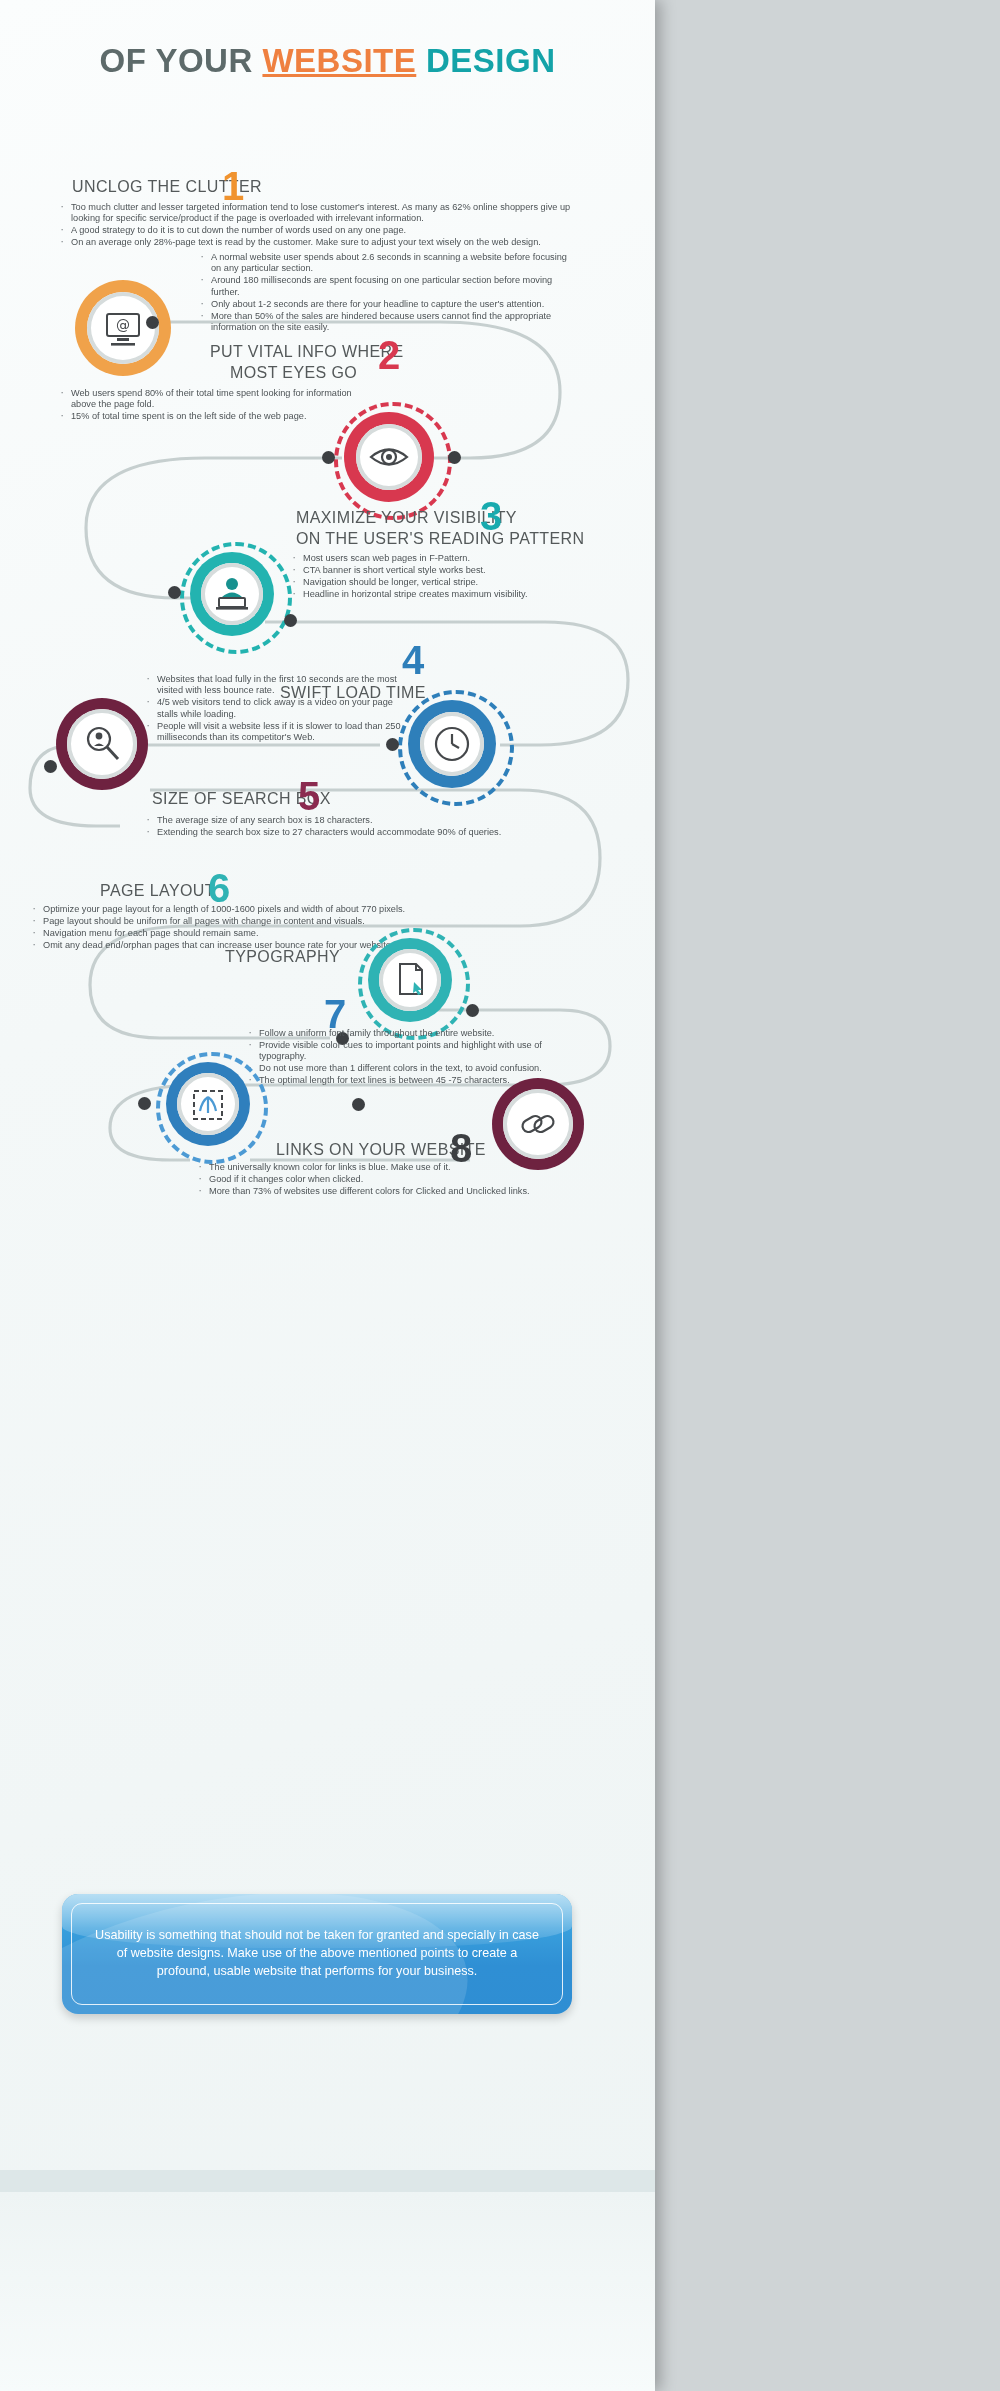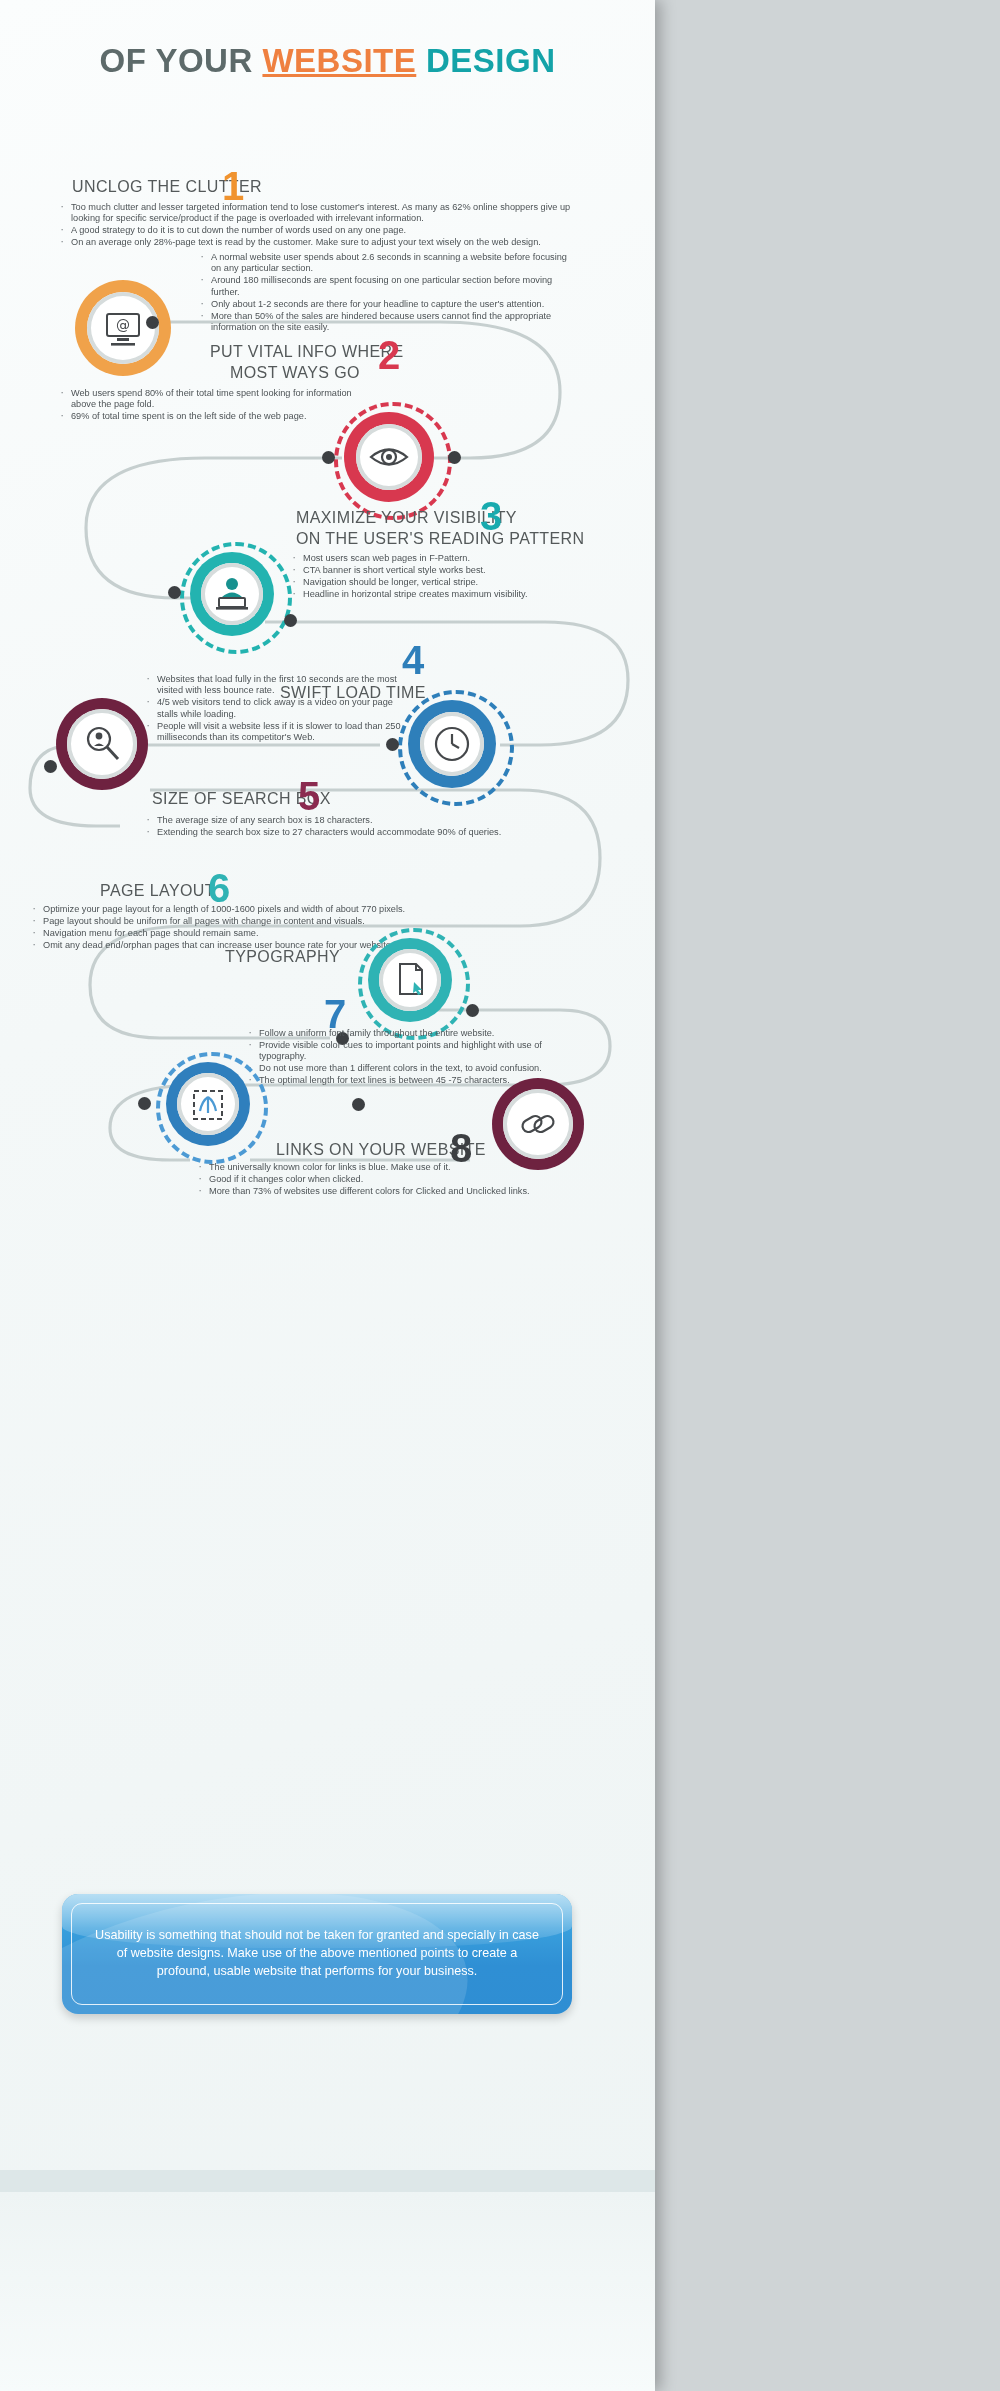--- a/index.html
+++ b/index.html
@@ -126,27 +126,27 @@
   <div class="bul" style="left:198px;top:252px;width:380px;">
     <ul>
       <li>A normal website user spends about 2.6 seconds in scanning a website before focusing on any particular section.</li>
       <li>Around 180 milliseconds are spent focusing on one particular section before moving further.</li>
       <li>Only about 1-2 seconds are there for your headline to capture the user's attention.</li>
       <li>More than 50% of the sales are hindered because users cannot find the appropriate information on the site easily.</li>
     </ul>
   </div>
 
   <div class="sec-head" style="left:210px;top:341px;">PUT VITAL INFO WHERE</div>
-  <div class="sec-head" style="left:230px;top:362px;">MOST WAYS GO</div>
+  <div class="sec-head" style="left:230px;top:362px;">MOST EYES GO</div>
   <div class="sec-num" style="left:378px;top:335px;color:#d8384f;">2</div>
 
   <div class="bul" style="left:58px;top:388px;width:300px;">
     <ul>
       <li>Web users spend 80% of their total time spent looking for information above the page fold.</li>
-      <li>69% of total time spent is on the left side of the web page.</li>
+      <li>15% of total time spent is on the left side of the web page.</li>
     </ul>
   </div>
 
   <div>
     <div class="dashring" style="left:334px;top:402px;width:110px;height:110px;border-width:4px;border-color:#d8384f;"></div>
     <div class="circ" style="left:344px;top:412px;width:90px;height:90px;background:#d8384f;"></div>
     <div class="ring-inner" style="left:356px;top:424px;width:66px;height:66px;"></div>
     <svg style="position:absolute;left:368px;top:440px;" width="42" height="34" viewBox="0 0 42 34">
       <path d="M3,17 Q21,2 39,17 Q21,32 3,17 Z" fill="none" stroke="#45484b" stroke-width="2.2"></path>
       <circle cx="21" cy="17" r="7" fill="none" stroke="#45484b" stroke-width="2.2"></circle>

